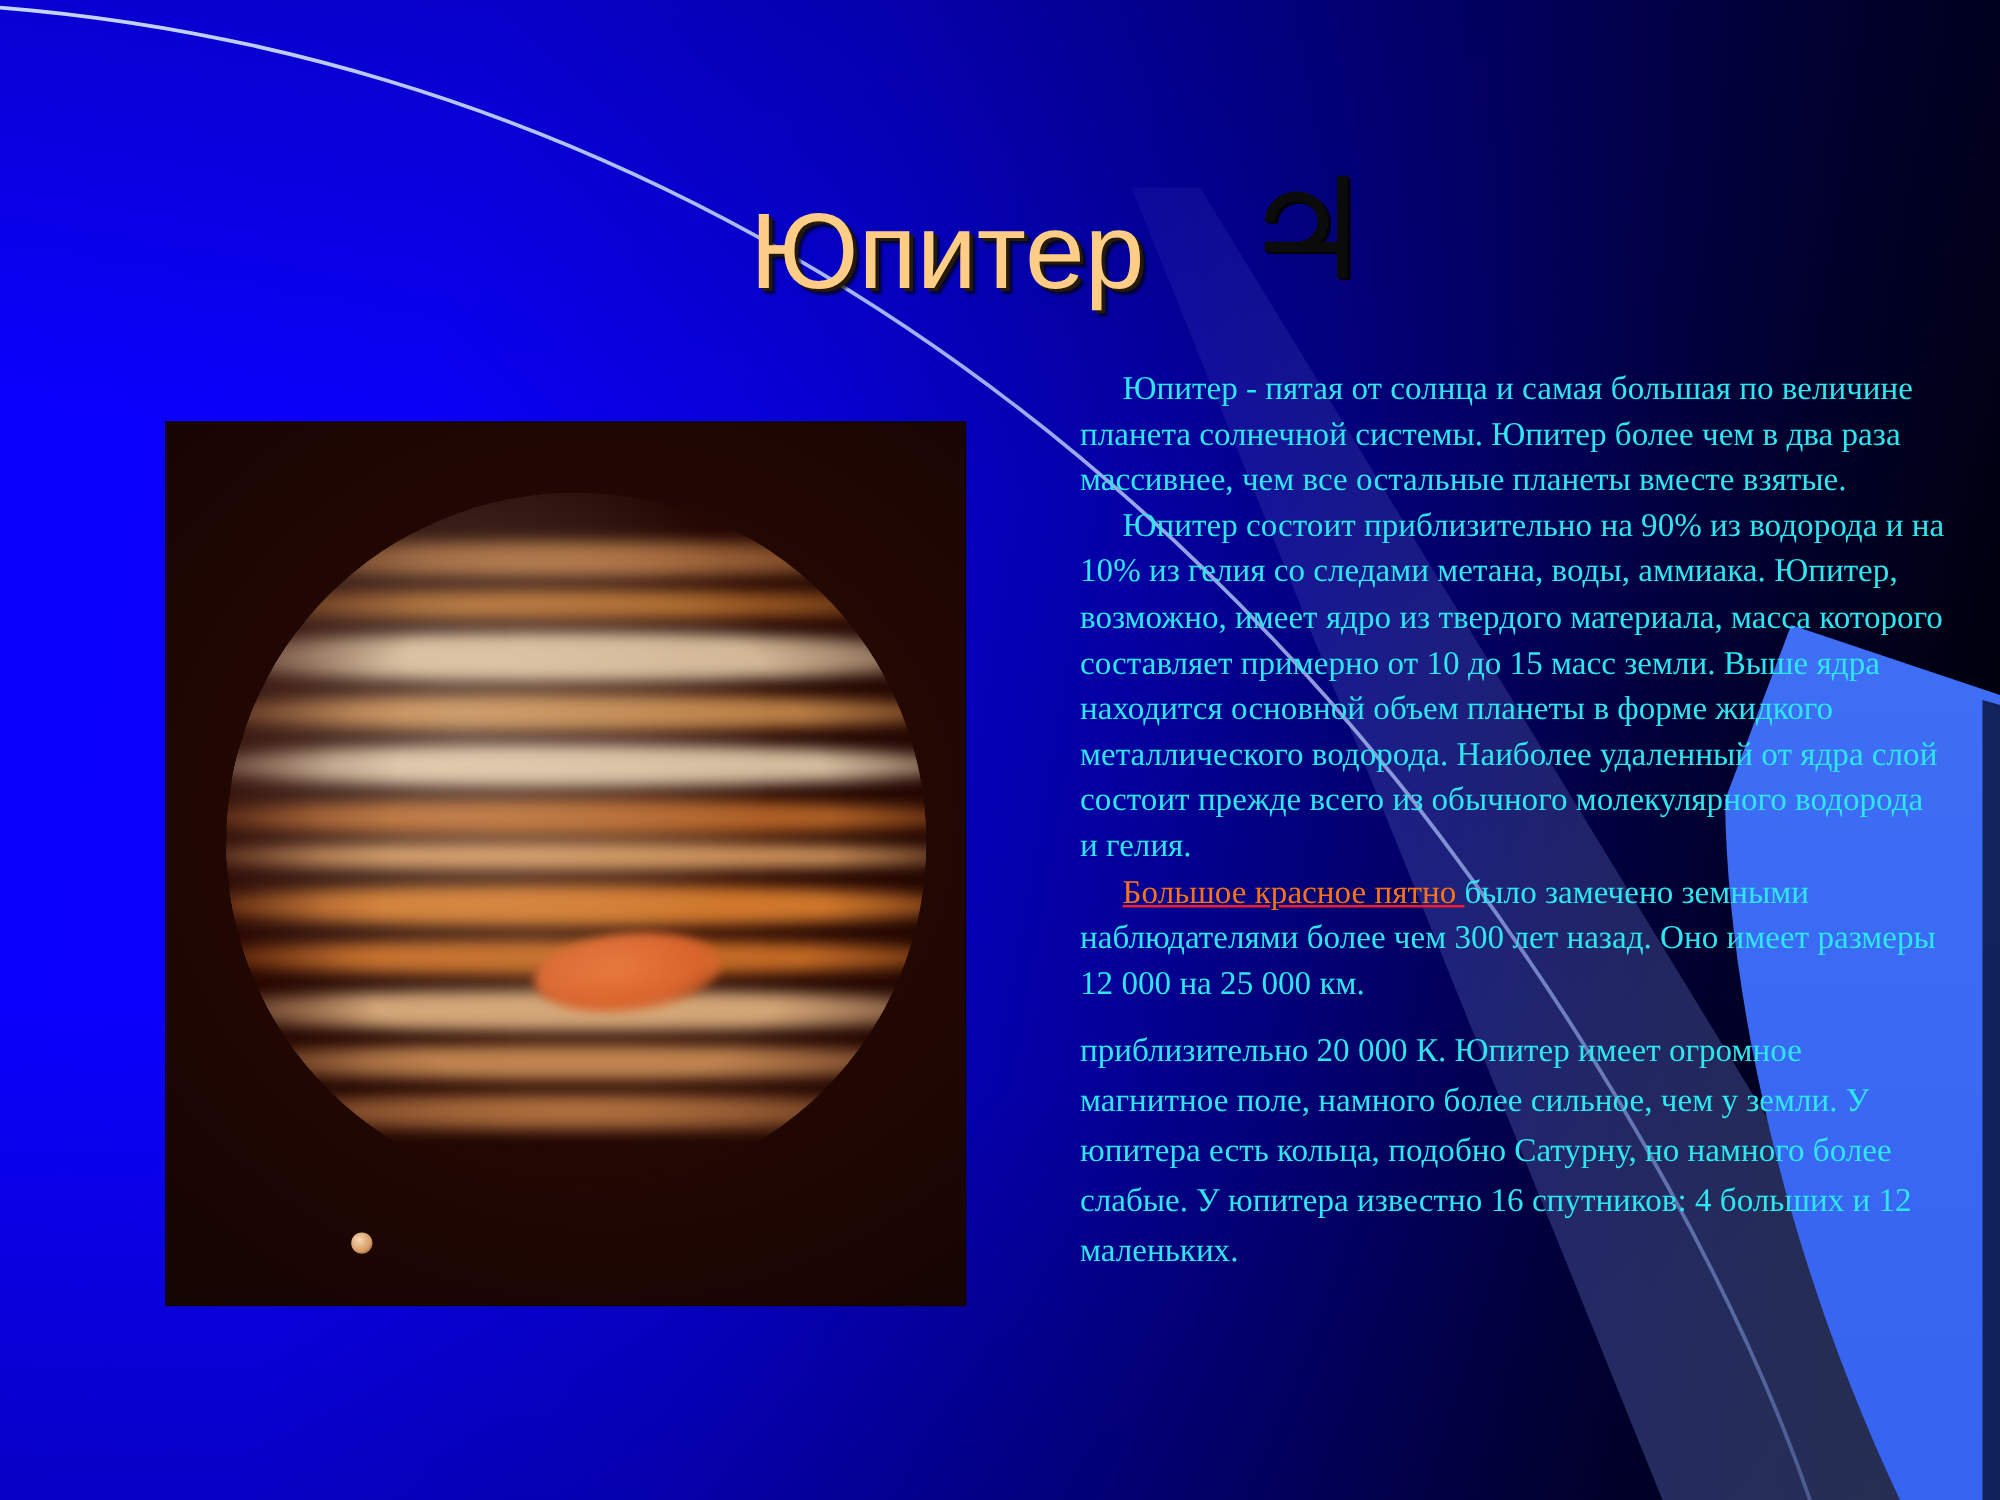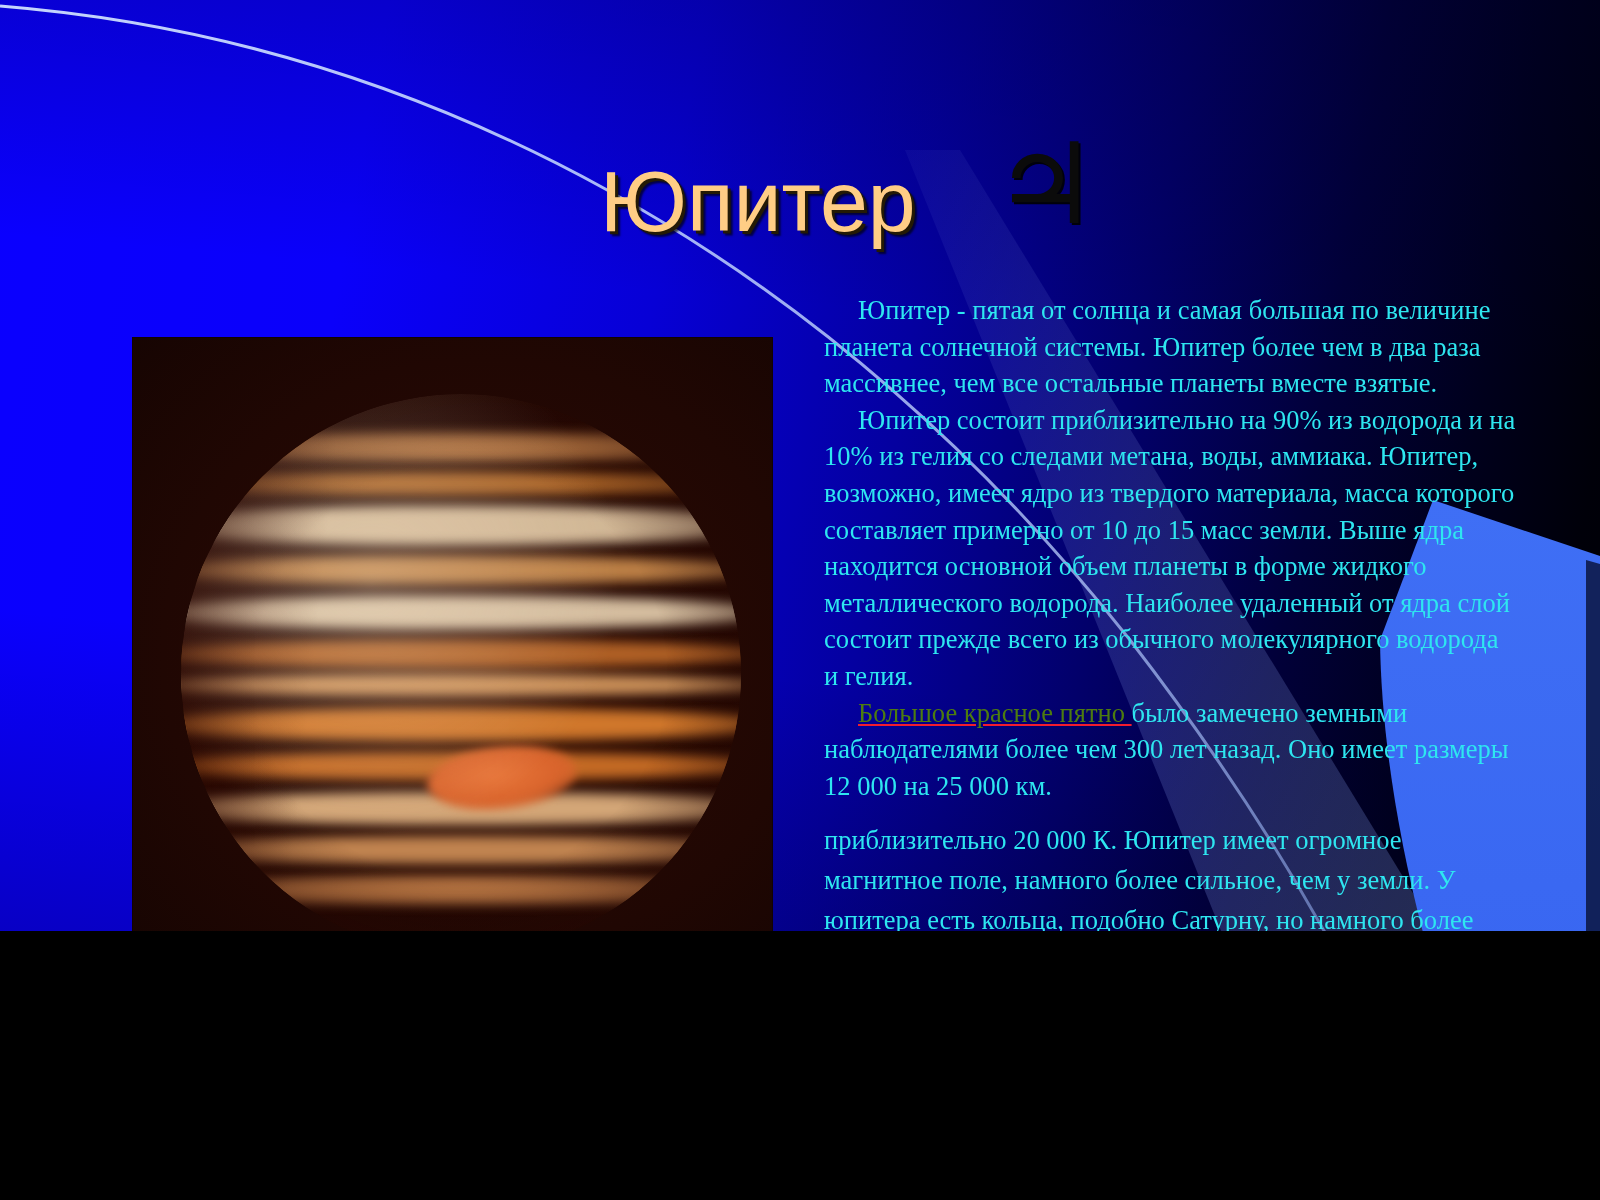--- a/index.html
+++ b/index.html
@@ -4,21 +4,21 @@
 <title>Юпитер</title>
 <style>
   html, body {
     margin: 0;
     padding: 0;
     background: #000;
   }
   #slide {
     position: relative;
     width: 1600px;
-    height: 931px;
+    height: 1200px;
     overflow: hidden;
     font-family: "Liberation Serif", "DejaVu Serif", serif;
     background: #000014;
   }
 
   
   .bg-base {
     position: absolute;
     inset: 0;
     background:
@@ -152,36 +152,36 @@
     top: 648px;
     width: 17px;
     height: 17px;
     border-radius: 50%;
     background: radial-gradient(circle at 38% 35%, #f5d7b2 0%, #d79a63 60%, #7a4324 100%);
   }
 
   
   .body-text {
     position: absolute;
-    left: 824px;
+    left: 864px;
     top: 292px;
     width: 694px;
     color: #2ee6f0;
     font-size: 26.5px;
     line-height: 36.6px;
     text-align: left;
   }
   .body-text p { margin: 0; text-indent: 34px; }
   .body-text p.tail {
     margin-top: 16px;
     line-height: 40px;
     text-indent: 0;
   }
   .redlink {
-    color: #4d7c0f;
+    color: #f97316;
     text-decoration: underline;
     text-decoration-color: #f21c2e;
   }
 </style>
 </head>
 <body>
 
 <div id="slide">
 
   <div class="bg-base"></div>

